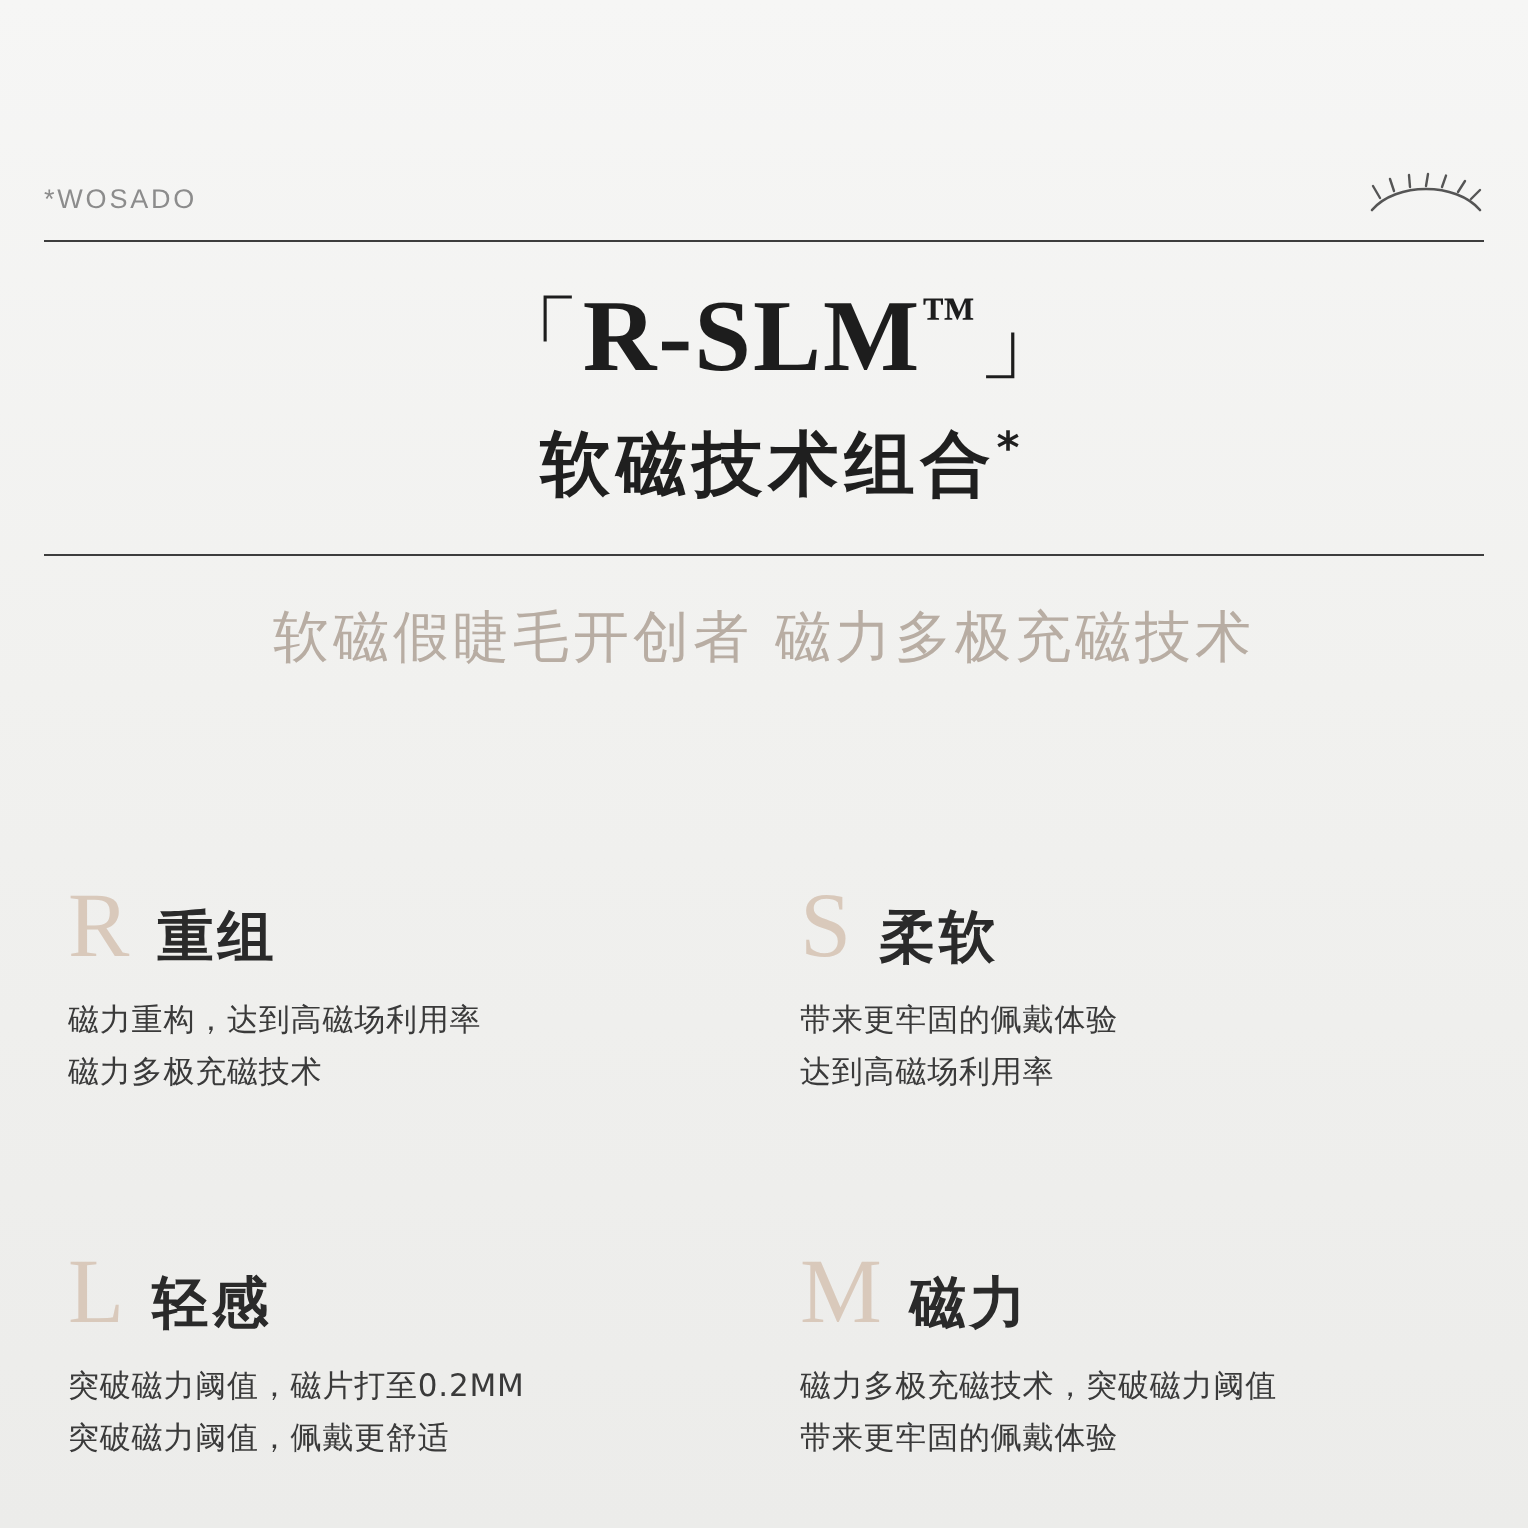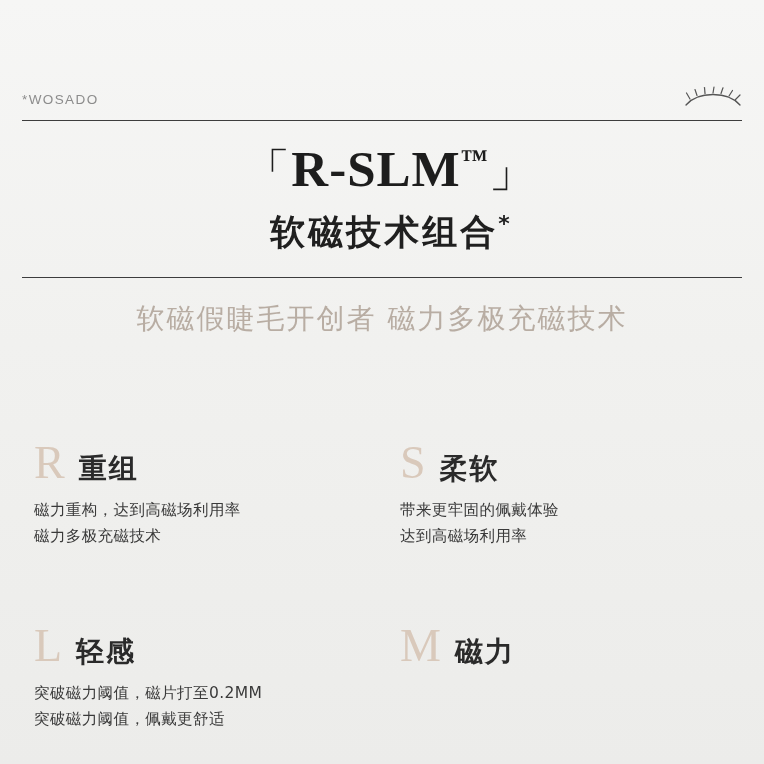--- a/index.html
+++ b/index.html
@@ -234,17 +234,21 @@
         <div class="feature-line">突破磁力阈值，磁片打至0.2MM</div>
         <div class="feature-line">突破磁力阈值，佩戴更舒适</div>
       </div>
     </div>
 
     <div class="feature">
       <div class="feature-head">
         <span class="feature-letter">M</span>
         <span class="feature-title">磁力</span>
       </div>
+      <div class="feature-lines">
+        <div class="feature-line">磁力多极充磁技术，突破磁力阈值</div>
+        <div class="feature-line">带来更牢固的佩戴体验</div>
+      </div>
     </div>
 
   </div>
 
 </div>
 
 </body></html>

